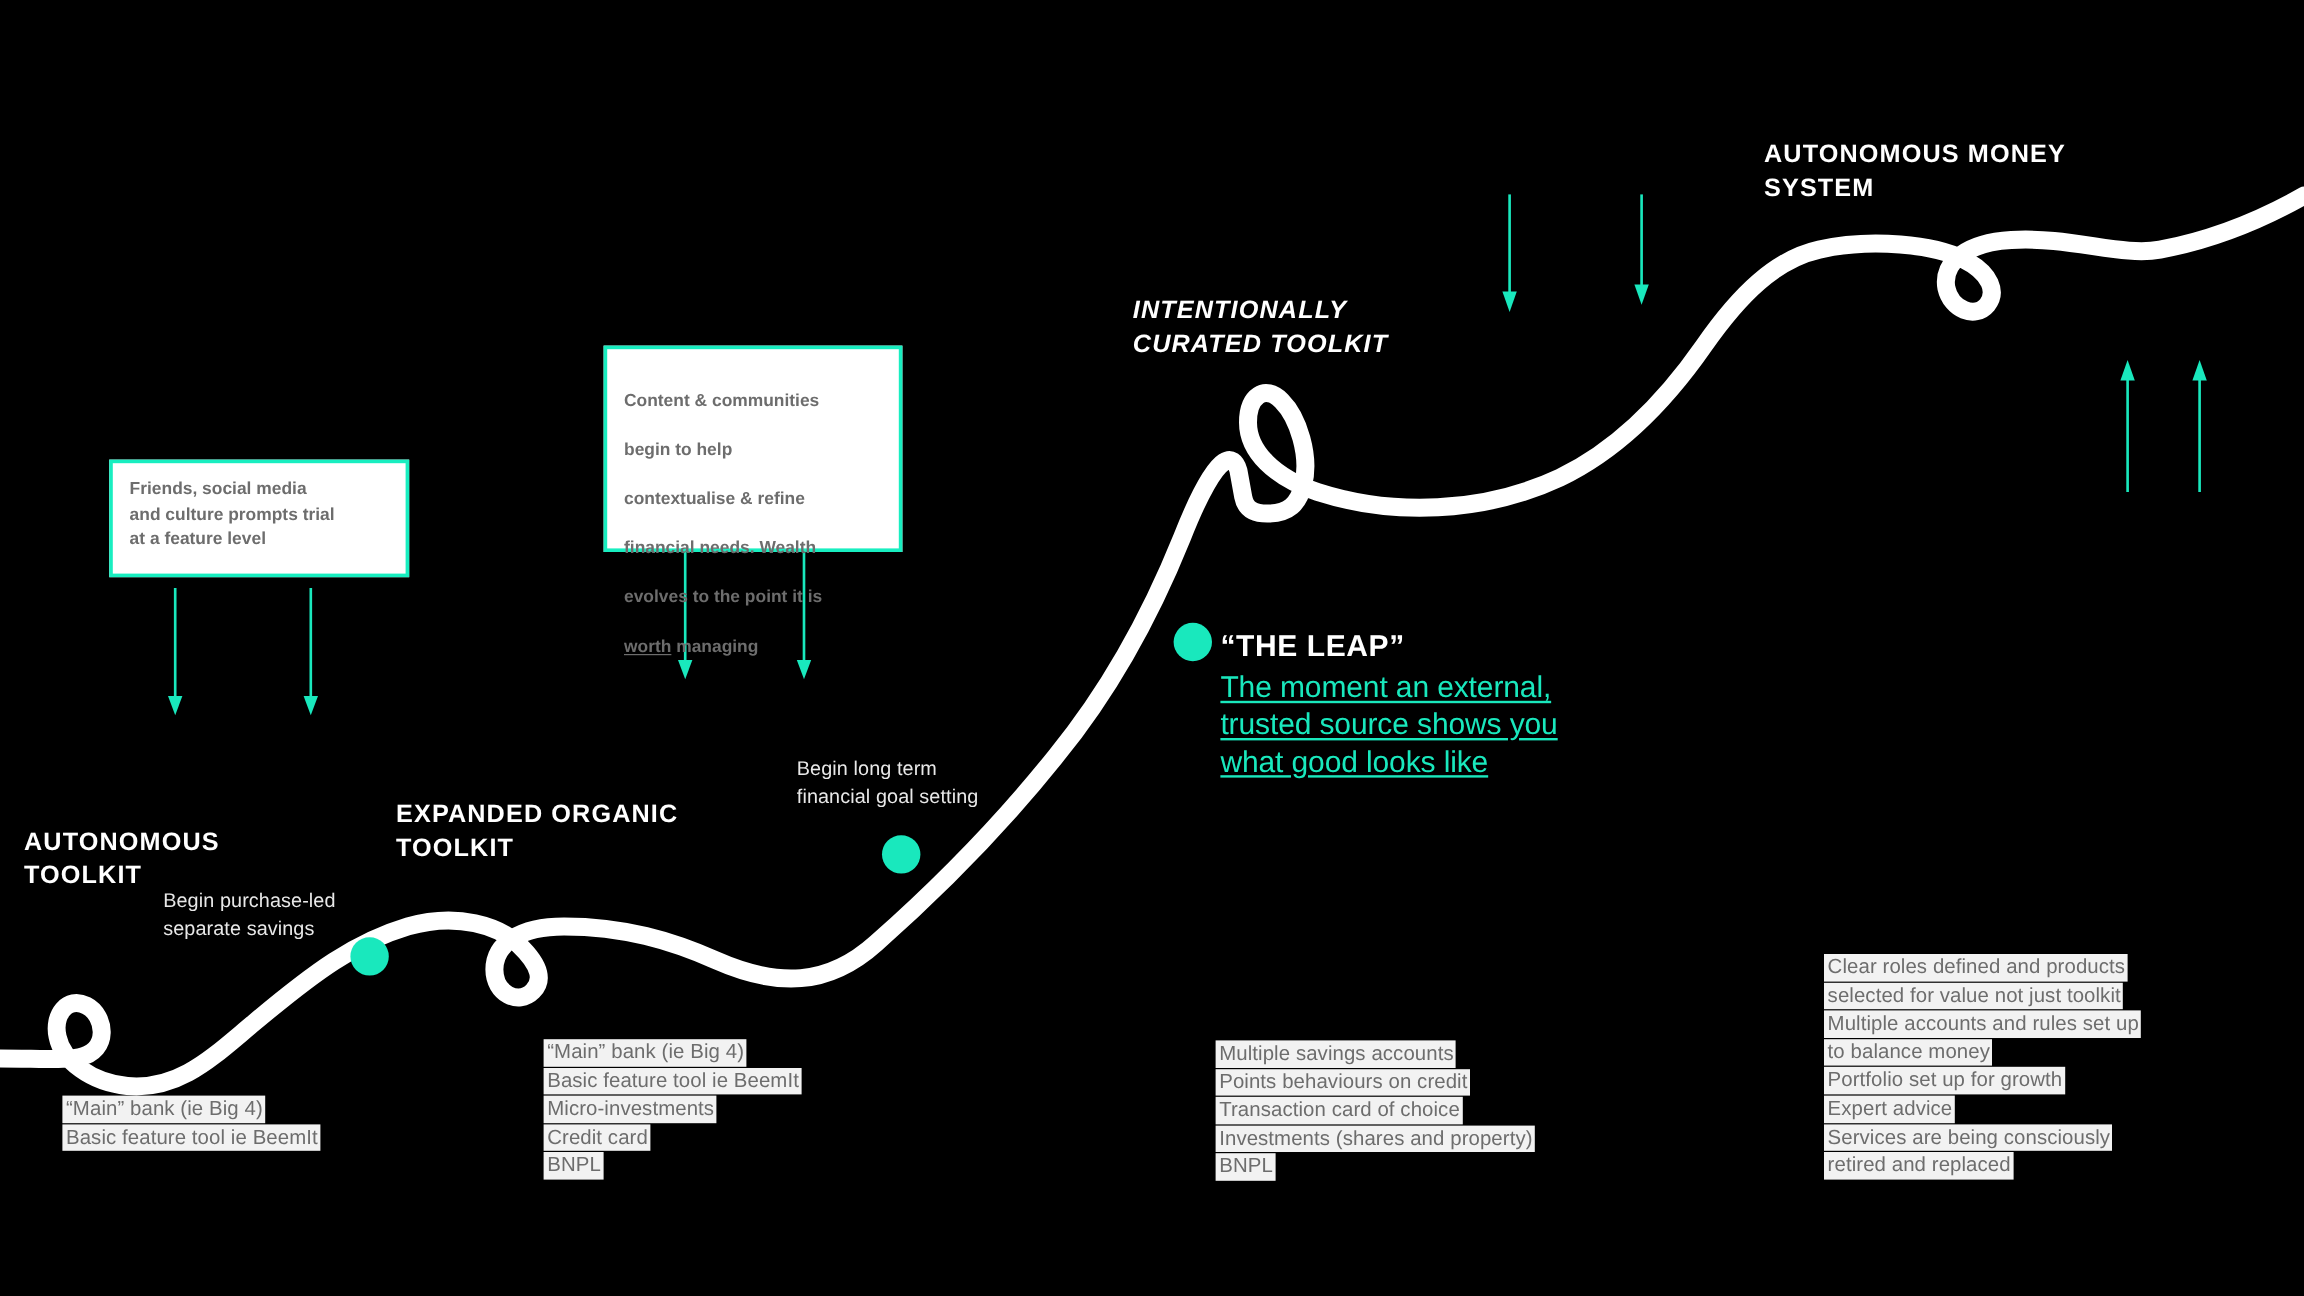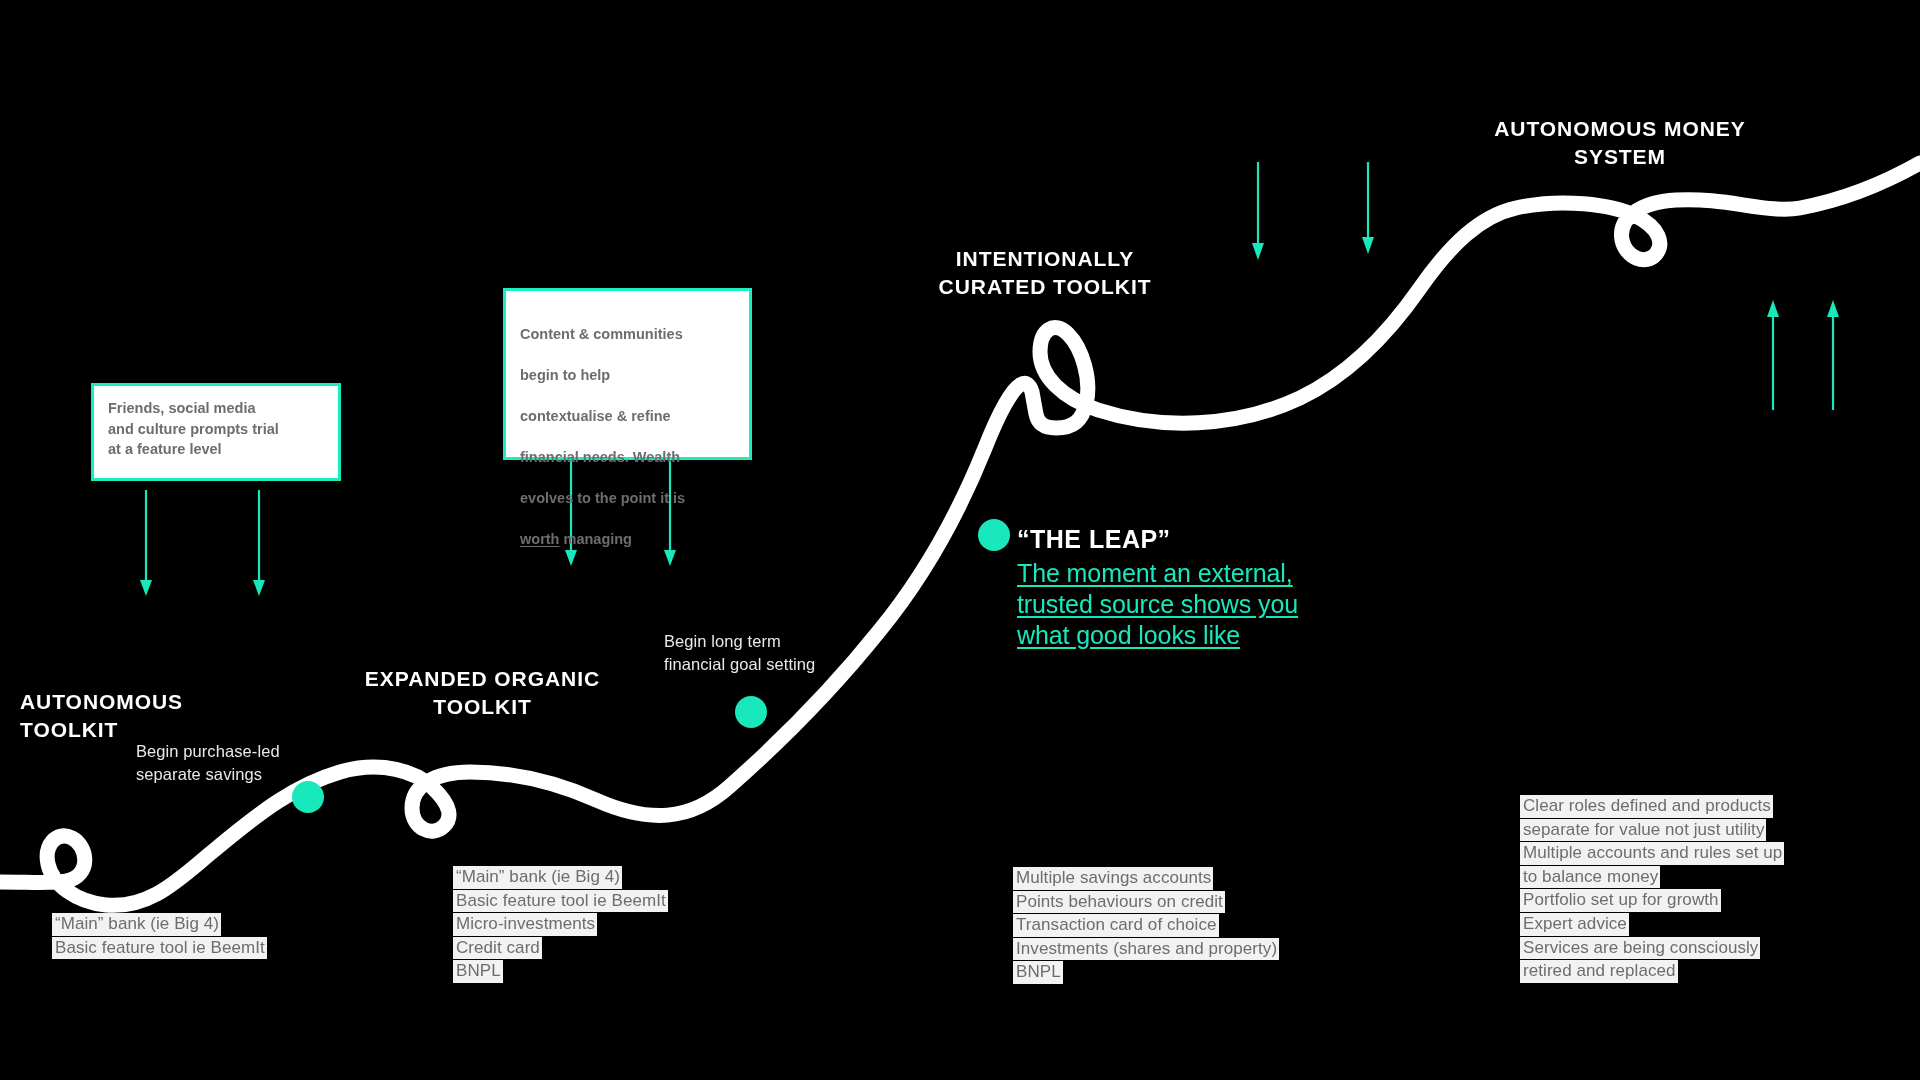--- a/index.html
+++ b/index.html
@@ -12,21 +12,20 @@
   svg#journey{position:absolute;left:0;top:0;width:1920px;height:1080px;pointer-events:none;}
 
   
   .stage-heading{
     position:absolute;
     color:#ffffff;
     font-weight:bold;
     font-size:21px;
     letter-spacing:0.045em;
     line-height:1.35;
-    text-align:center;
     white-space:pre-line;
   }
 
   
   .note{
     position:absolute;
     color:#e8e8e8;
     font-size:16.5px;
     line-height:1.42;
     font-weight:400;
@@ -150,21 +149,21 @@
       <circle cx="751" cy="712" r="16" fill="#19e8bd"></circle>
       <circle cx="994" cy="535" r="16" fill="#19e8bd"></circle>
     </g>
   </svg>
 
   <div class="stage-heading" style="left:20px;top:688px;width:250px;text-align:left;">AUTONOMOUS TOOLKIT</div>
 
   <div class="stage-heading" style="left:330px;top:665px;width:305px;">EXPANDED ORGANIC
 TOOLKIT</div>
 
-  <div class="stage-heading" style="left:900px;top:245px;width:290px;">INTENTIONALLY
+  <div class="stage-heading" style="left:944px;top:245px;width:290px;font-style:italic;">INTENTIONALLY
 CURATED TOOLKIT</div>
 
   <div class="stage-heading" style="left:1470px;top:115px;width:300px;">AUTONOMOUS MONEY
 SYSTEM</div>
 
   <div class="note" style="left:136px;top:740px;width:240px;">Begin purchase-led
 separate savings</div>
 
   <div class="note" style="left:664px;top:630px;width:250px;">Begin long term
 financial goal setting</div>
@@ -204,21 +203,21 @@
     </div>
   <div class="hl-list" style="left:1013px;top:867px;">
       <div class="hl">Multiple savings accounts</div>
       <div class="hl">Points behaviours on credit</div>
       <div class="hl">Transaction card of choice</div>
       <div class="hl">Investments (shares and property)</div>
       <div class="hl">BNPL</div>
     </div>
   <div class="hl-list" style="left:1520px;top:795px;">
       <div class="hl">Clear roles defined and products</div>
-      <div class="hl">separate for value not just utility</div>
+      <div class="hl">selected for value not just toolkit</div>
       <div class="hl">Multiple accounts and rules set up</div>
       <div class="hl">to balance money</div>
       <div class="hl">Portfolio set up for growth</div>
       <div class="hl">Expert advice</div>
       <div class="hl">Services are being consciously</div>
       <div class="hl">retired and replaced</div>
     </div>
 
 </div>
 

